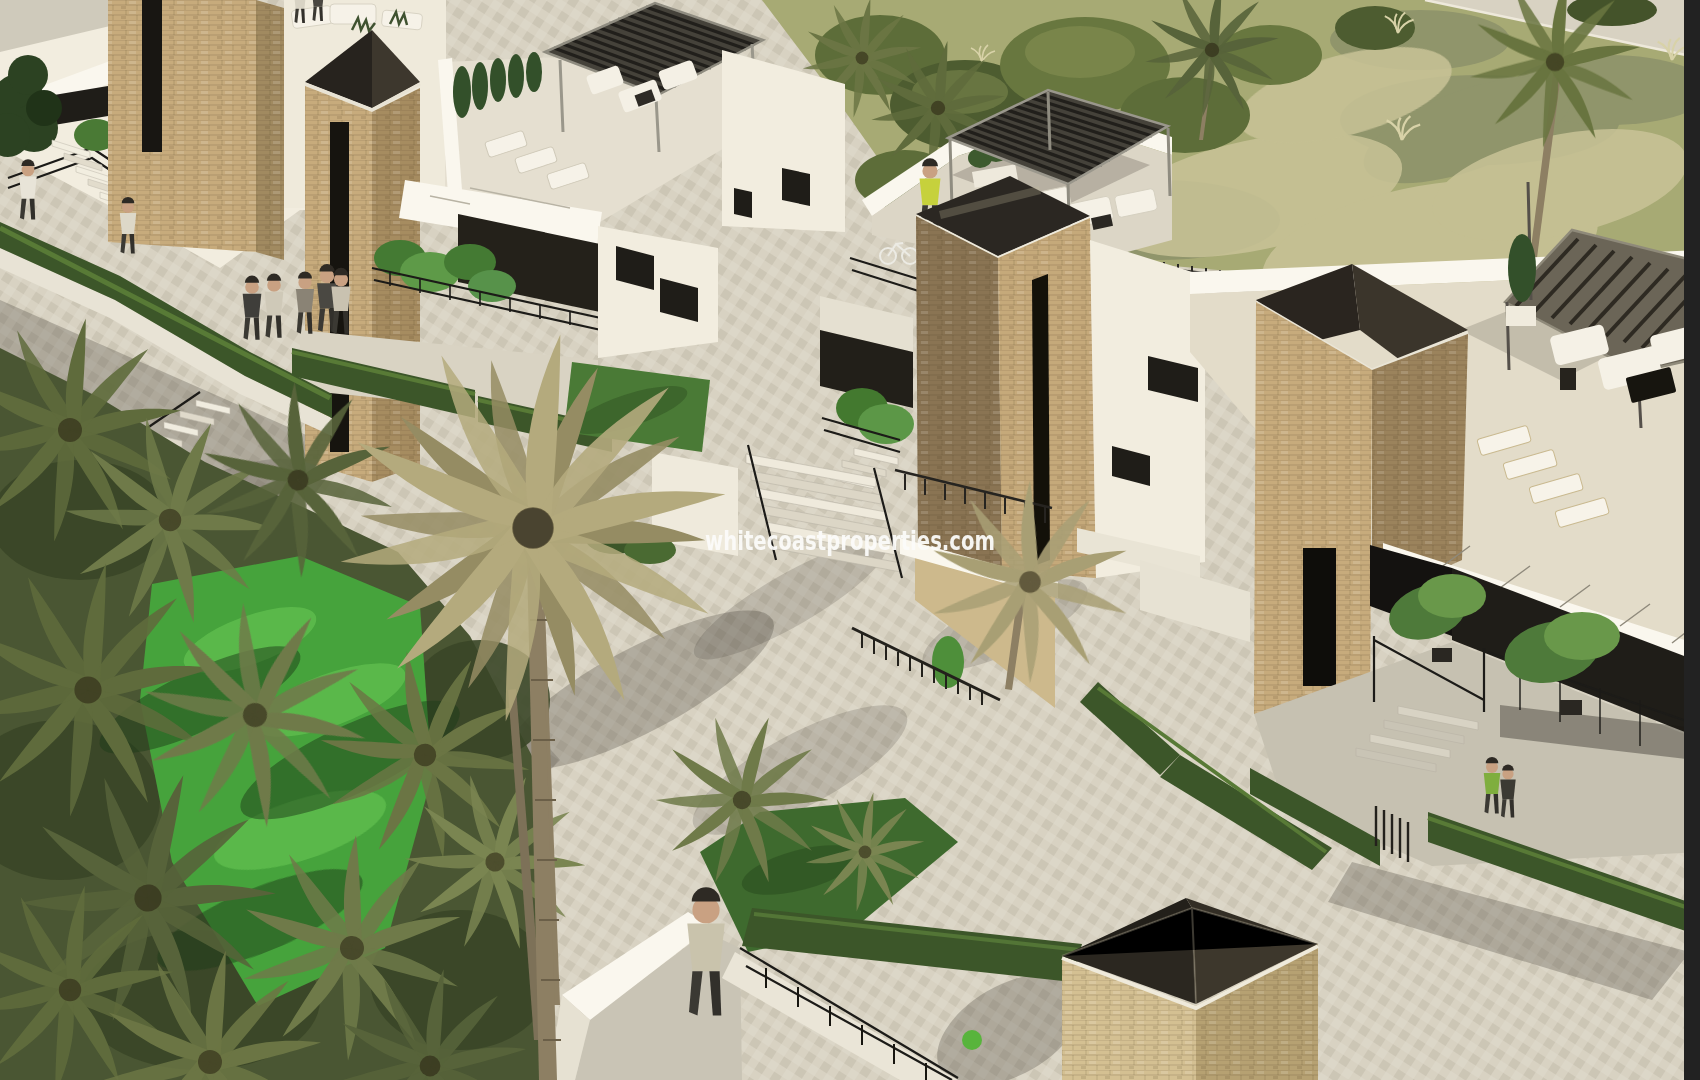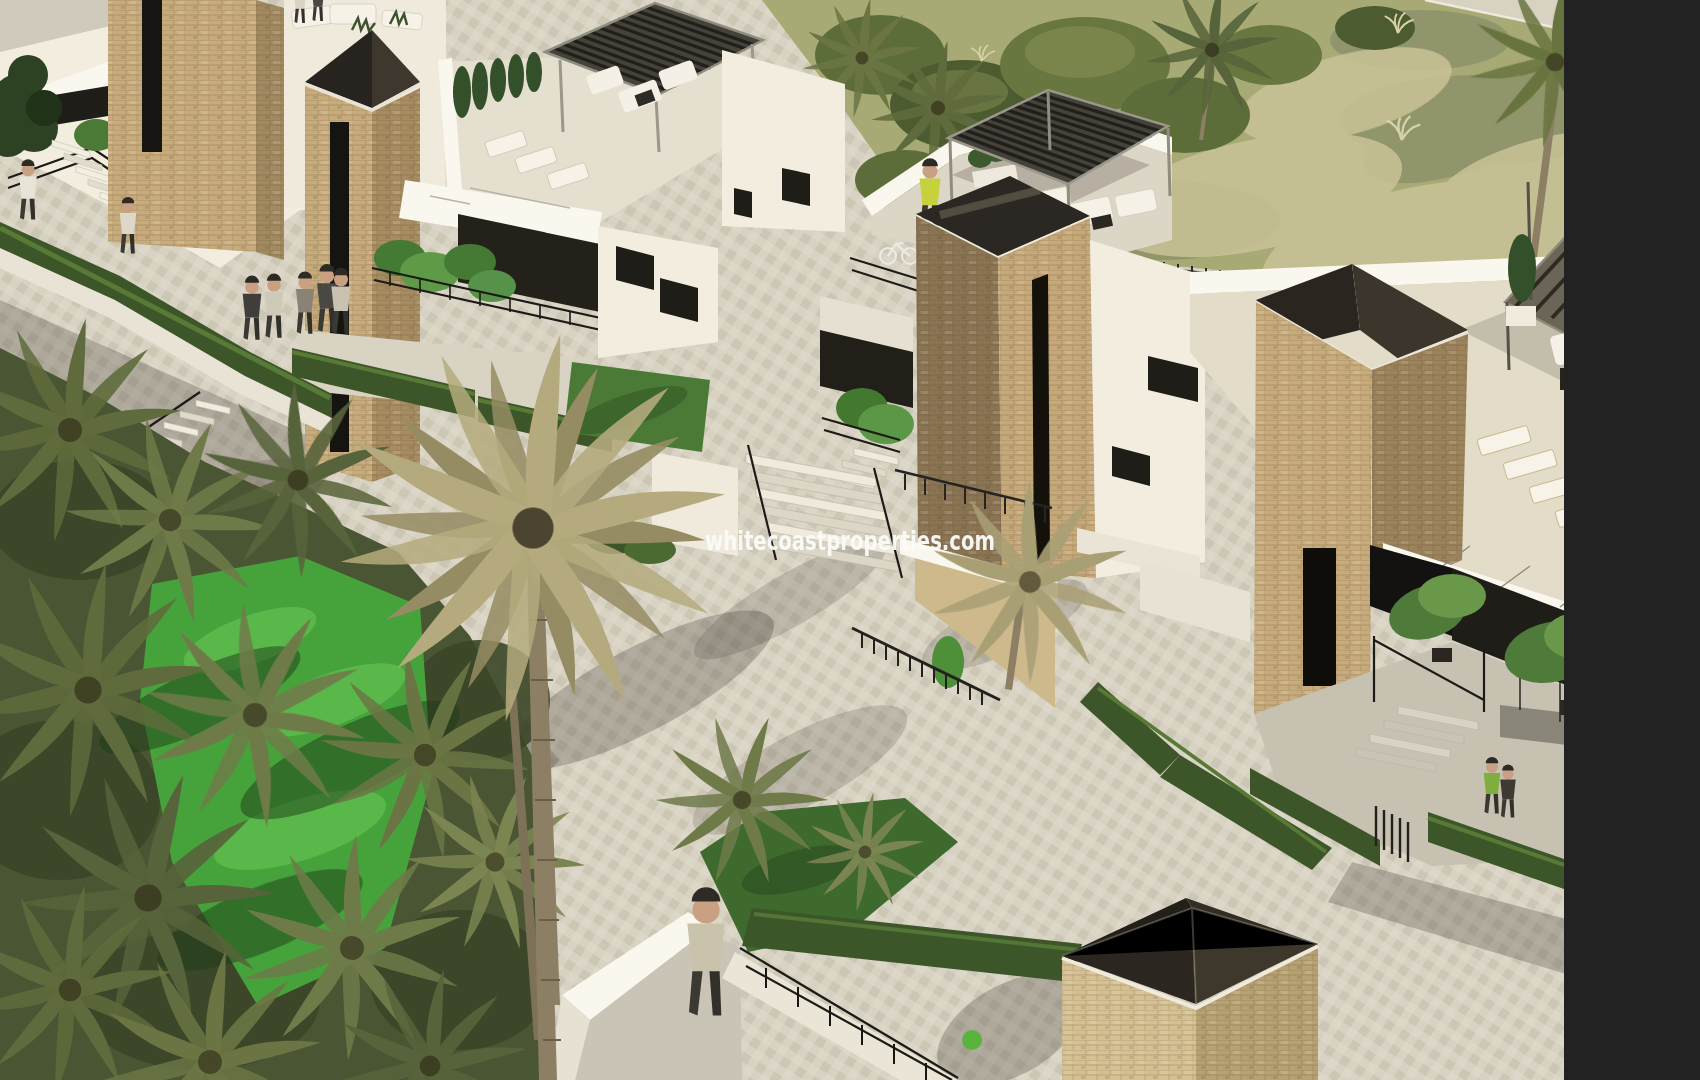--- a/index.html
+++ b/index.html
@@ -7,21 +7,21 @@
     --wall-lit:#f2eddf; --wall-bright:#faf7ee; --wall-shade:#c6c1b2;
     --stone-lit:#c7ab7c; --stone-shade:#8a7453; --stone-pale:#d4c092;
     --glass-dark:#1f1d18; --pergola-dark:#45423a; --metal-dark:#1c1b18;
     --hedge:#3c5629; --hedge-light:#587a36;
     --lawn:#46a33c; --lawn-light:#63c251;
     --field:#a7aa74; --field-bush:#5d6d39; --field-dry:#c9c398;
     --palm-olive:#6f7a49; --palm-pale:#b4aa7d; --trunk:#8d7f63; --garden-dark:#4a5633;
     --watermark:#fbfbf9;
   }
   html,body{margin:0;padding:0;background:#222;}
-  #stage{width:1564px;height:1080px;position:relative;overflow:hidden;font-family:"Liberation Sans",sans-serif;}
+  #stage{width:1684px;height:1080px;position:relative;overflow:hidden;font-family:"Liberation Sans",sans-serif;}
   svg{display:block}
   .shadow{fill:#37322a;opacity:.26}
   .softshadow{fill:#37322a;opacity:.18}
   .hedge{fill:var(--hedge)}
   .wall-lit{fill:var(--wall-lit)} .wall-bright{fill:var(--wall-bright)}
   .stone-lit{fill:var(--stone-lit)} .stone-shade{fill:var(--stone-shade)} .stone-pale{fill:var(--stone-pale)}
   .glass{fill:var(--glass-dark)}
   .metal{stroke:var(--metal-dark);stroke-width:2.2;fill:none}
   .slat{stroke:#211f1b;stroke-width:3.4}
   .watermark{font-family:"DejaVu Sans","Liberation Sans",sans-serif;font-weight:700;font-size:26px;fill:var(--watermark);opacity:.95}

